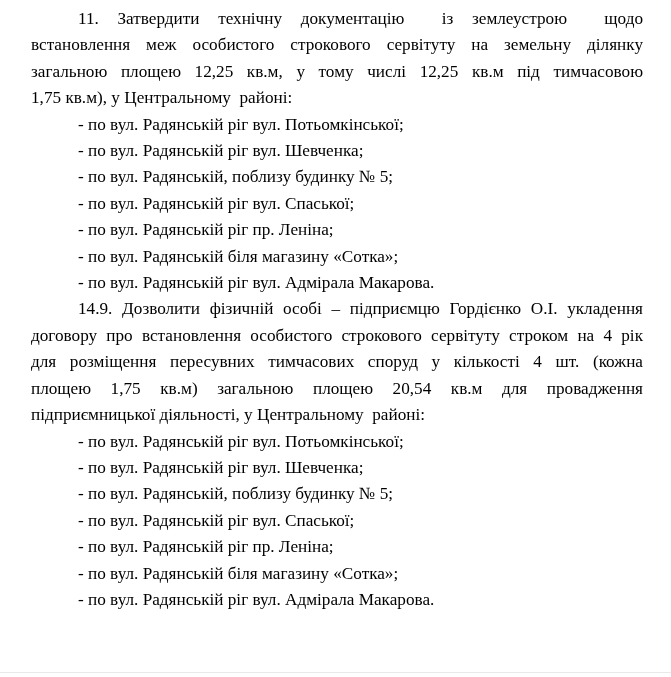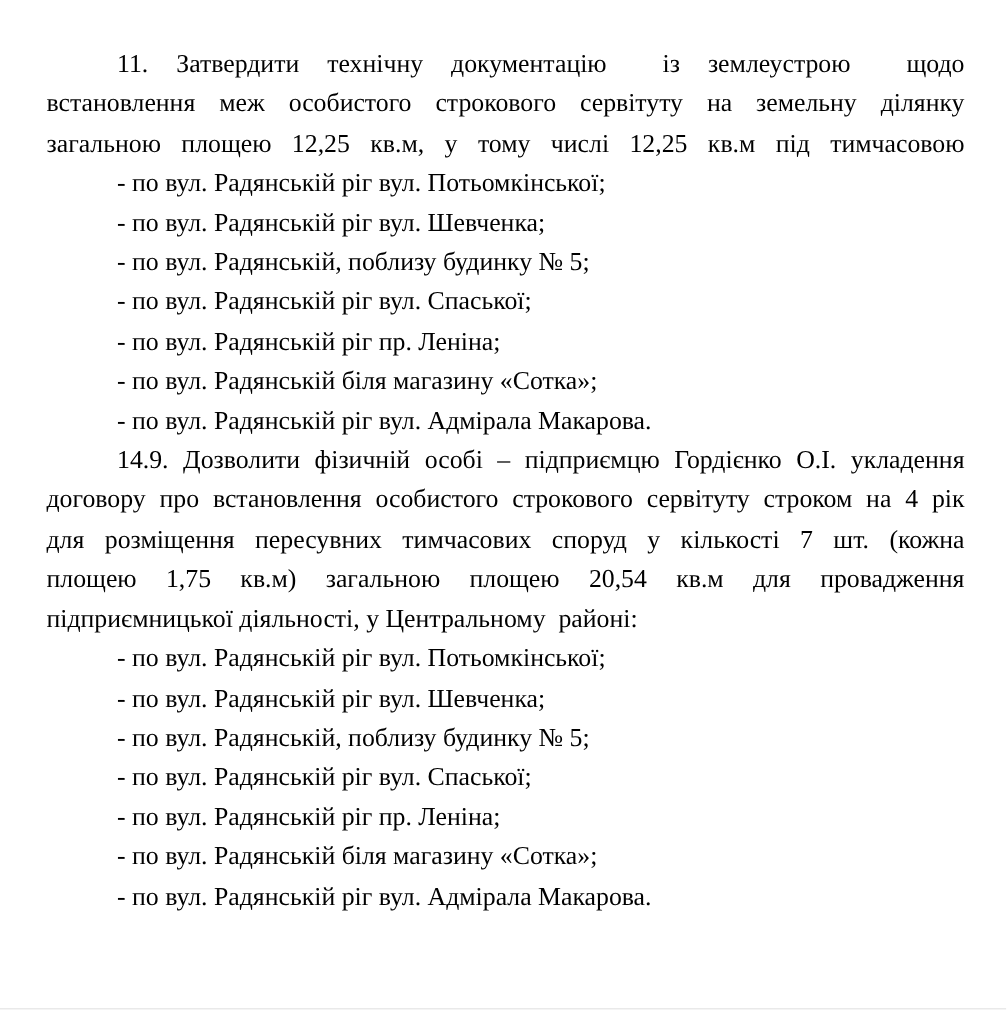--- a/index.html
+++ b/index.html
@@ -23,21 +23,20 @@
   .doc {
     position: absolute;
     left: 31px;
     top: 6px;
     width: 612px;
     color: var(--fg);
     font-family: "Liberation Serif", "DejaVu Serif", serif;
     font-size: 17.2px;
     line-height: 26.4px;
     font-weight: normal;
-    margin-top: 24px;
   }
   .block { margin: 0; padding: 0; }
   .line {
     text-align: justify;
     text-align-last: justify;
     white-space: normal;
   }
   .line.first {
     text-indent: 47px;
   }
@@ -61,34 +60,35 @@
 </style>
 </head>
 <body>
 
 <div class="page">
   <div class="doc">
       <div class="block">
         <div class="line first">11. Затвердити технічну документацію &nbsp;із землеустрою &nbsp;щодо</div>
         <div class="line">встановлення меж особистого строкового сервітуту на земельну ділянку</div>
         <div class="line">загальною площею 12,25 кв.м, у тому числі 12,25 кв.м під тимчасовою</div>
+        <div class="line last">1,75 кв.м), у Центральному&nbsp; районі:</div>
       </div>
       <div class="block">
         <div class="line list-line">- по вул. Радянській ріг вул. Потьомкінської;</div>
         <div class="line list-line">- по вул. Радянській ріг вул. Шевченка;</div>
         <div class="line list-line">- по вул. Радянській, поблизу будинку № 5;</div>
         <div class="line list-line">- по вул. Радянській ріг вул. Спаської;</div>
         <div class="line list-line">- по вул. Радянській ріг пр. Леніна;</div>
         <div class="line list-line">- по вул. Радянській біля магазину «Сотка»;</div>
         <div class="line list-line">- по вул. Радянській ріг вул. Адмірала Макарова.</div>
       </div>
       <div class="block">
         <div class="line first">14.9. Дозволити фізичній особі – підприємцю Гордієнко О.І. укладення</div>
         <div class="line">договору про встановлення особистого строкового сервітуту строком на 4 рік</div>
-        <div class="line">для розміщення пересувних тимчасових споруд у кількості 7 шт. (кожна</div>
+        <div class="line">для розміщення пересувних тимчасових споруд у кількості 4 шт. (кожна</div>
         <div class="line">площею 1,75 кв.м) загальною площею 20,54 кв.м для провадження</div>
         <div class="line last">підприємницької діяльності, у Центральному&nbsp; районі:</div>
       </div>
       <div class="block">
         <div class="line list-line">- по вул. Радянській ріг вул. Потьомкінської;</div>
         <div class="line list-line">- по вул. Радянській ріг вул. Шевченка;</div>
         <div class="line list-line">- по вул. Радянській, поблизу будинку № 5;</div>
         <div class="line list-line">- по вул. Радянській ріг вул. Спаської;</div>
         <div class="line list-line">- по вул. Радянській ріг пр. Леніна;</div>
         <div class="line list-line">- по вул. Радянській біля магазину «Сотка»;</div>

